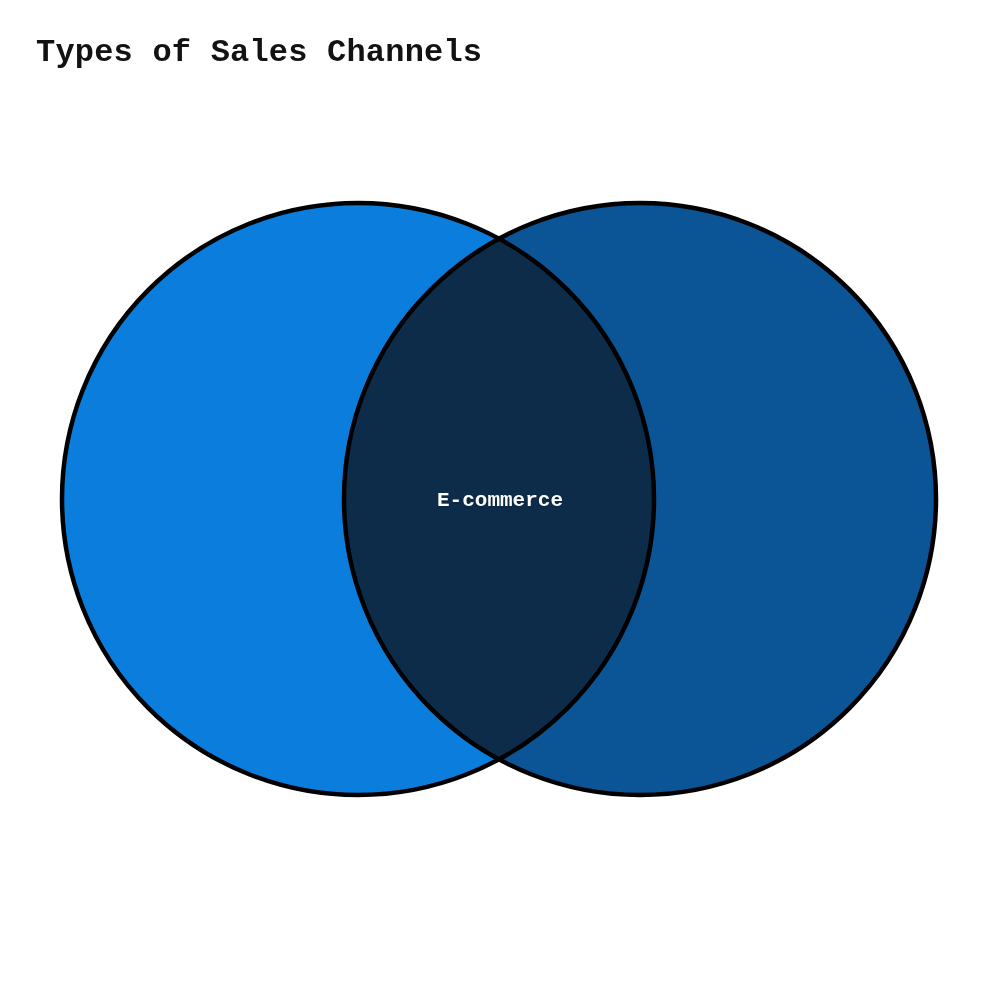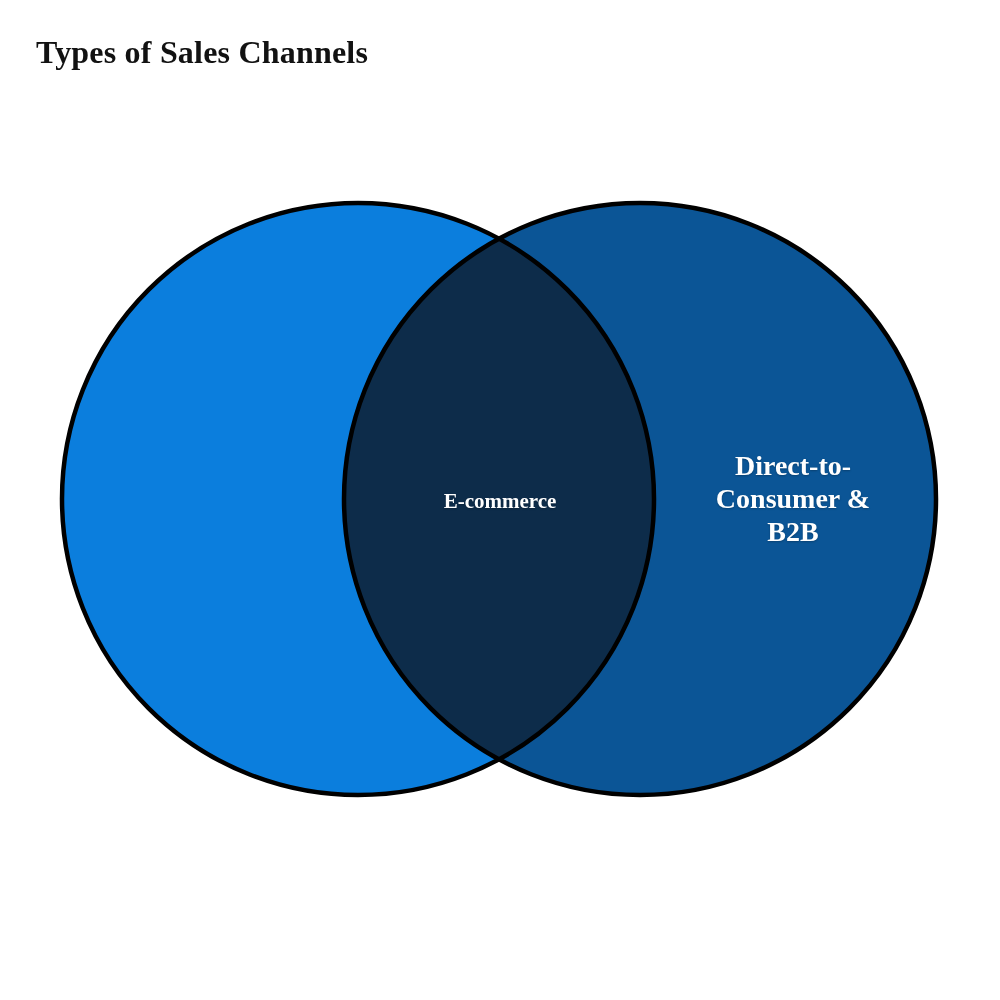--- a/index.html
+++ b/index.html
@@ -5,21 +5,21 @@
   html, body {
     margin: 0;
     padding: 0;
     background: #ffffff;
   }
   .canvas {
     position: relative;
     width: 1000px;
     height: 924px;
     background: #ffffff;
-    font-family: Liberation Serif, serif;
+    font-family: Liberation Mono, monospace;
     overflow: hidden;
   }
   .title {
     position: absolute;
     left: 36px;
     top: 34px;
     margin: 0;
     font-size: 32px;
     font-weight: 700;
     color: #121212;
@@ -86,17 +86,14 @@
     <circle cx="640" cy="499" r="296" clip-path="url(#clip-left-circle)" fill="#0d2c4a"></circle>
 
     <circle class="outline" cx="358" cy="499" r="296" stroke="#000000"></circle>
 
     <circle class="outline" cx="640" cy="499" r="296" stroke="#000000"></circle>
   </svg>
 
 
   <div class="label label-center">E-commerce</div>
 
-  <div class="label label-right">Direct-to-
-Consumer &amp;
-B2B</div>
 
 </div>
 
 </body></html>

